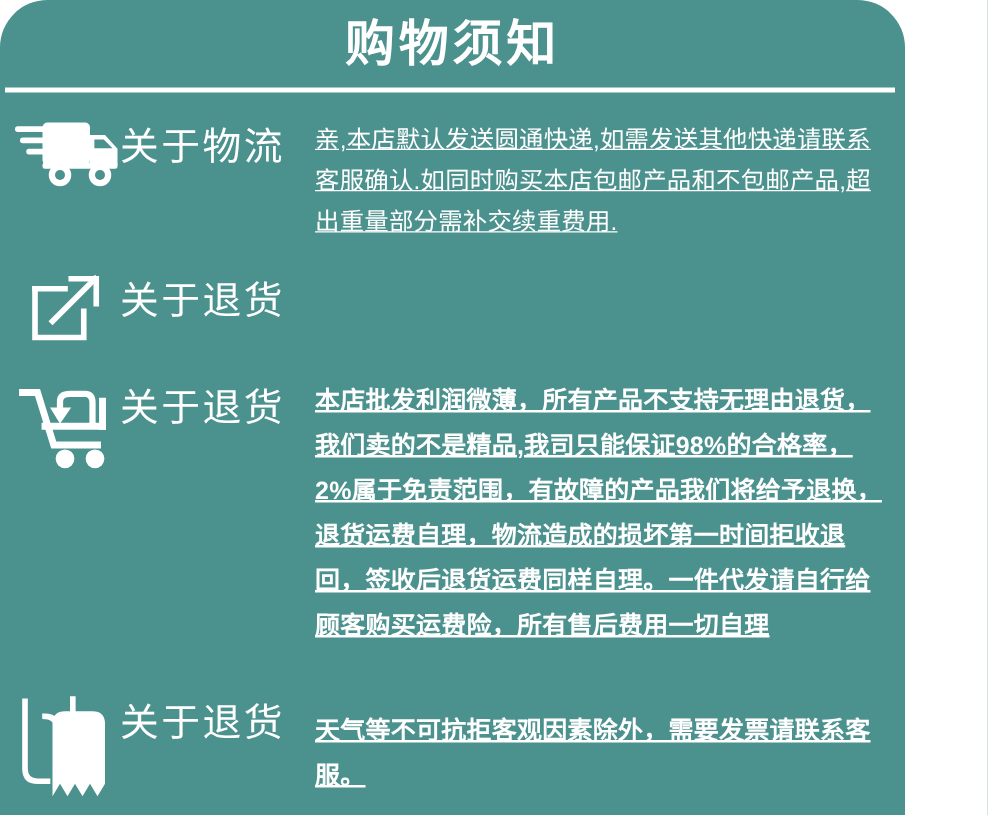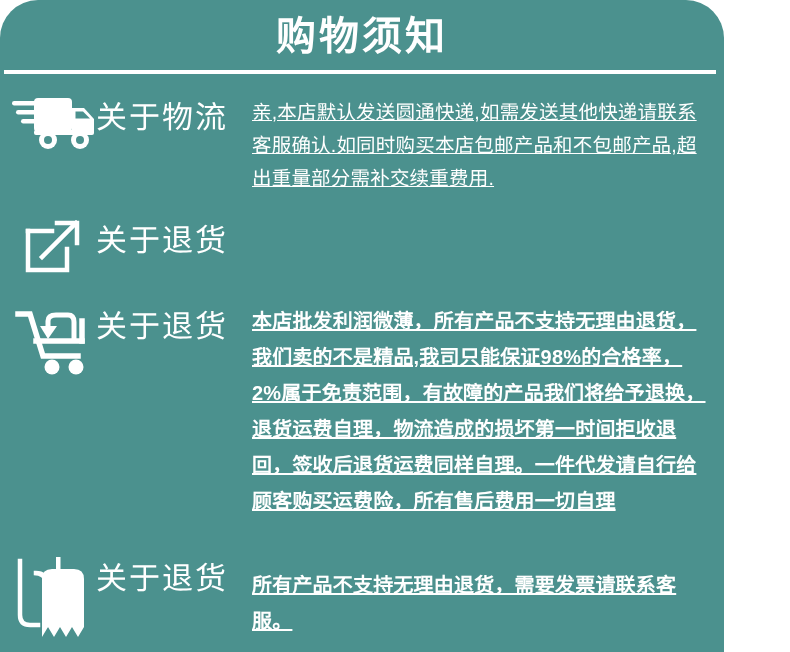--- a/index.html
+++ b/index.html
@@ -216,18 +216,18 @@
             </g>
 
             <path d="M30 24 Q30 14 40 14 L62 14 Q72 14 72 24
                      L72 72
                      L66 82 L60 72 L54 82 L48 72 L42 82 L36 72 L30 82 Z" fill="#ffffff"></path>
           </svg>
         </div>
         <div class="section-label">关于退货</div>
       </div>
       <div class="section-body">
-        <p class="body-text bold">所有产品不支持无理由退货，需要发票请联系客服。</p>
+        <p class="body-text bold">天气等不可抗拒客观因素除外，需要发票请联系客服。</p>
       </div>
     </div>
 
   </div>
 </div>
 
 </body></html>

